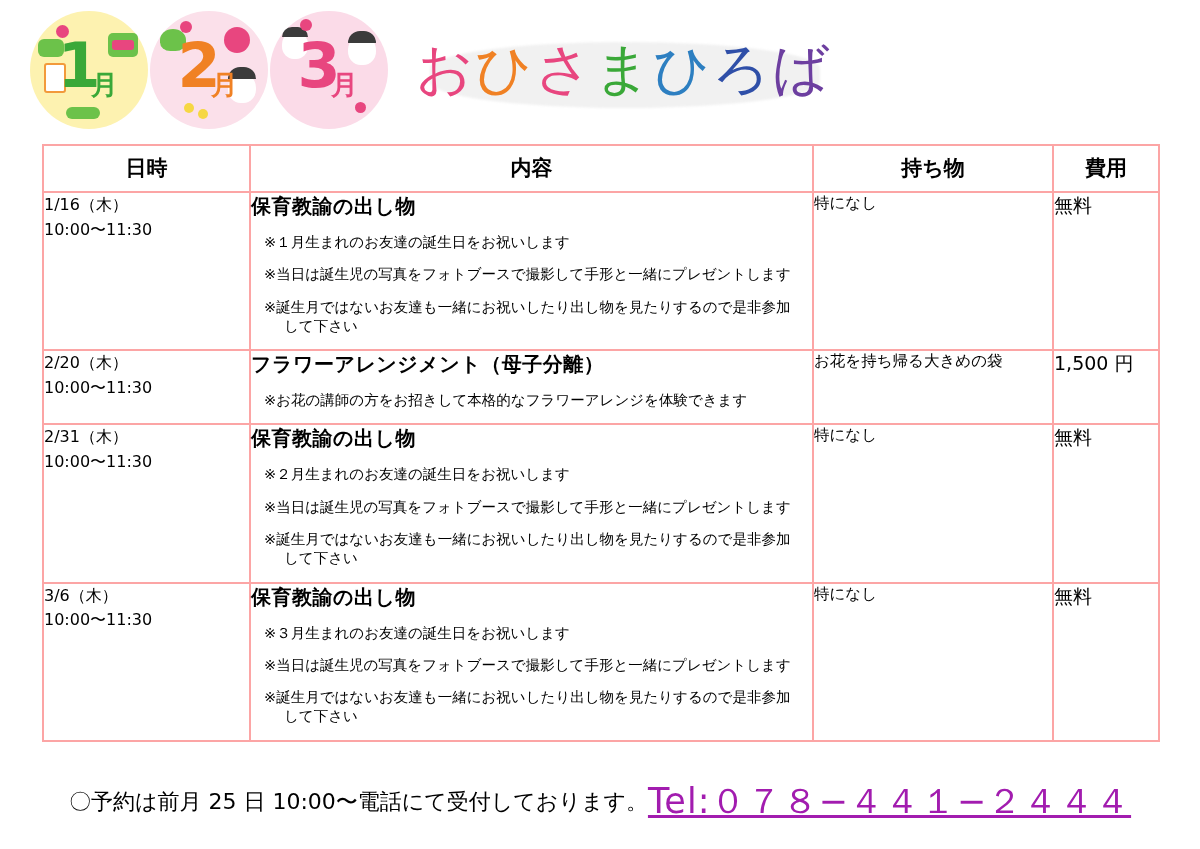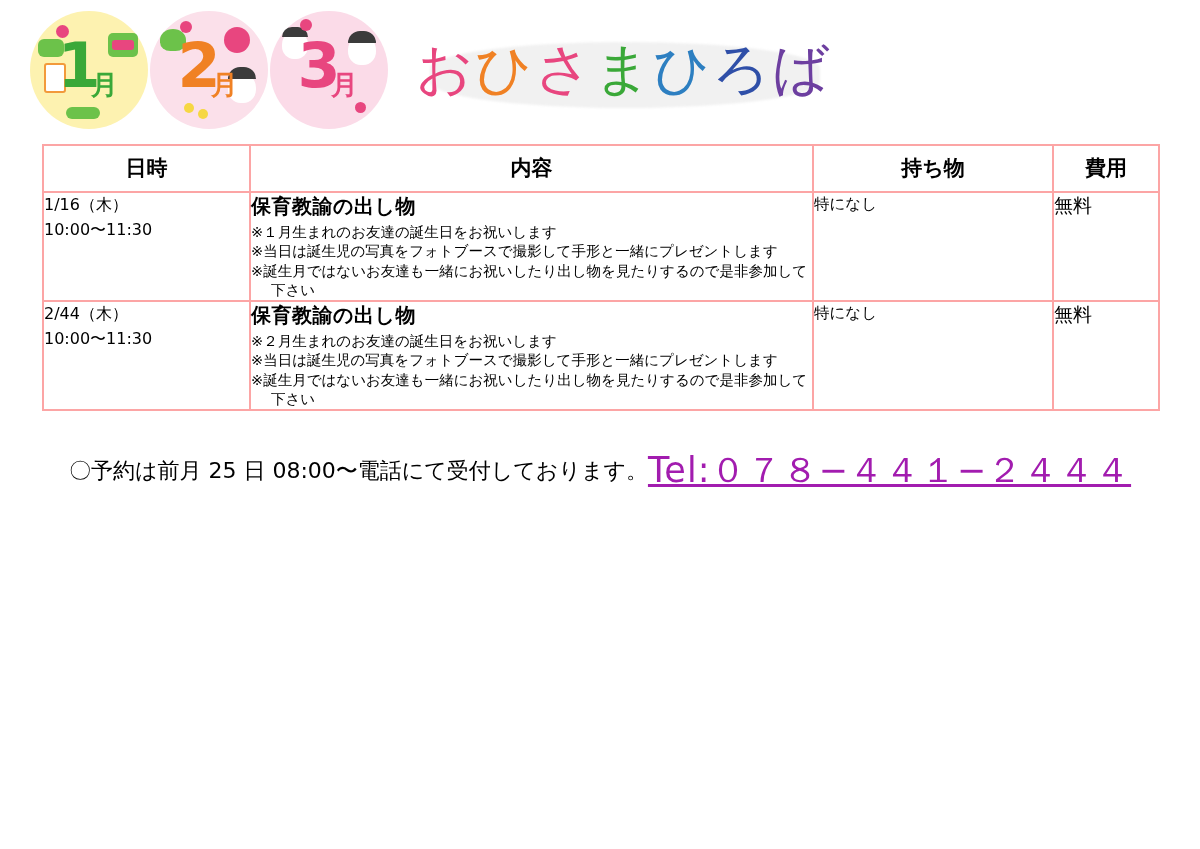--- a/index.html
+++ b/index.html
@@ -149,33 +149,33 @@
   }
   td.content ul {
     list-style: none;
     margin: 0;
     padding: 0;
   }
   td.content li {
     font-size: 14.5px;
     line-height: 1.33;
     font-family: "DejaVu Sans", sans-serif;
-    margin: 0;
+    margin: 13px;
     padding: 0;
     text-indent: 0;
   }
   td.content li.indented {
     padding-left: 20px;
     text-indent: -20px;
   }
   td.bring {
     font-size: 15.5px;
     line-height: 1.45;
     padding: 8px 6px 8px 8px;
-    font-family: Liberation Serif, serif;
+    font-family: Liberation Mono, monospace;
   }
   td.fee {
     font-size: 19px;
     padding: 10px 6px 8px 8px;
     font-family: "DejaVu Sans", sans-serif;
     white-space: nowrap;
   }
 
   .row-tall { height: 88px; }
 
@@ -271,39 +271,69 @@
           <ul>
             <li>※１月生まれのお友達の誕生日をお祝いします</li>
             <li class="indented">※当日は誕生児の写真をフォトブースで撮影して手形と一緒にプレゼントします</li>
             <li class="indented">※誕生月ではないお友達も一緒にお祝いしたり出し物を見たりするので是非参加して下さい</li>
           </ul>
         </td>
         <td class="bring">特になし</td>
         <td class="fee">無料</td>
       </tr>
 
-
       <tr>
         <td class="date">
-          <div>2/44（木）</div>
+          <div>2/20（木）</div>
+          <div>10:00〜11:30</div>
+        </td>
+        <td class="content">
+          <div class="headline">フラワーアレンジメント（母子分離）</div>
+          <ul>
+            <li>※お花の講師の方をお招きして本格的なフラワーアレンジを体験できます</li>
+          </ul>
+        </td>
+        <td class="bring">お花を持ち帰る大きめの袋</td>
+        <td class="fee">1,500 円</td>
+      </tr>
+
+      <tr>
+        <td class="date">
+          <div>2/31（木）</div>
           <div>10:00〜11:30</div>
         </td>
         <td class="content">
           <div class="headline">保育教諭の出し物</div>
           <ul>
             <li>※２月生まれのお友達の誕生日をお祝いします</li>
             <li class="indented">※当日は誕生児の写真をフォトブースで撮影して手形と一緒にプレゼントします</li>
             <li class="indented">※誕生月ではないお友達も一緒にお祝いしたり出し物を見たりするので是非参加して下さい</li>
           </ul>
         </td>
         <td class="bring">特になし</td>
         <td class="fee">無料</td>
       </tr>
 
+      <tr>
+        <td class="date">
+          <div>3/6（木）</div>
+          <div>10:00〜11:30</div>
+        </td>
+        <td class="content">
+          <div class="headline">保育教諭の出し物</div>
+          <ul>
+            <li>※３月生まれのお友達の誕生日をお祝いします</li>
+            <li class="indented">※当日は誕生児の写真をフォトブースで撮影して手形と一緒にプレゼントします</li>
+            <li class="indented">※誕生月ではないお友達も一緒にお祝いしたり出し物を見たりするので是非参加して下さい</li>
+          </ul>
+        </td>
+        <td class="bring">特になし</td>
+        <td class="fee">無料</td>
+      </tr>
 
 
     </tbody>
   </table>
 </div>
 
 <div class="footer">
-  <span>〇予約は前月 25 日 08:00〜電話にて受付しております。</span><span class="tel">Tel:０７８−４４１−２４４４</span>
+  <span>〇予約は前月 25 日 10:00〜電話にて受付しております。</span><span class="tel">Tel:０７８−４４１−２４４４</span>
 </div>
 
 </body></html>

